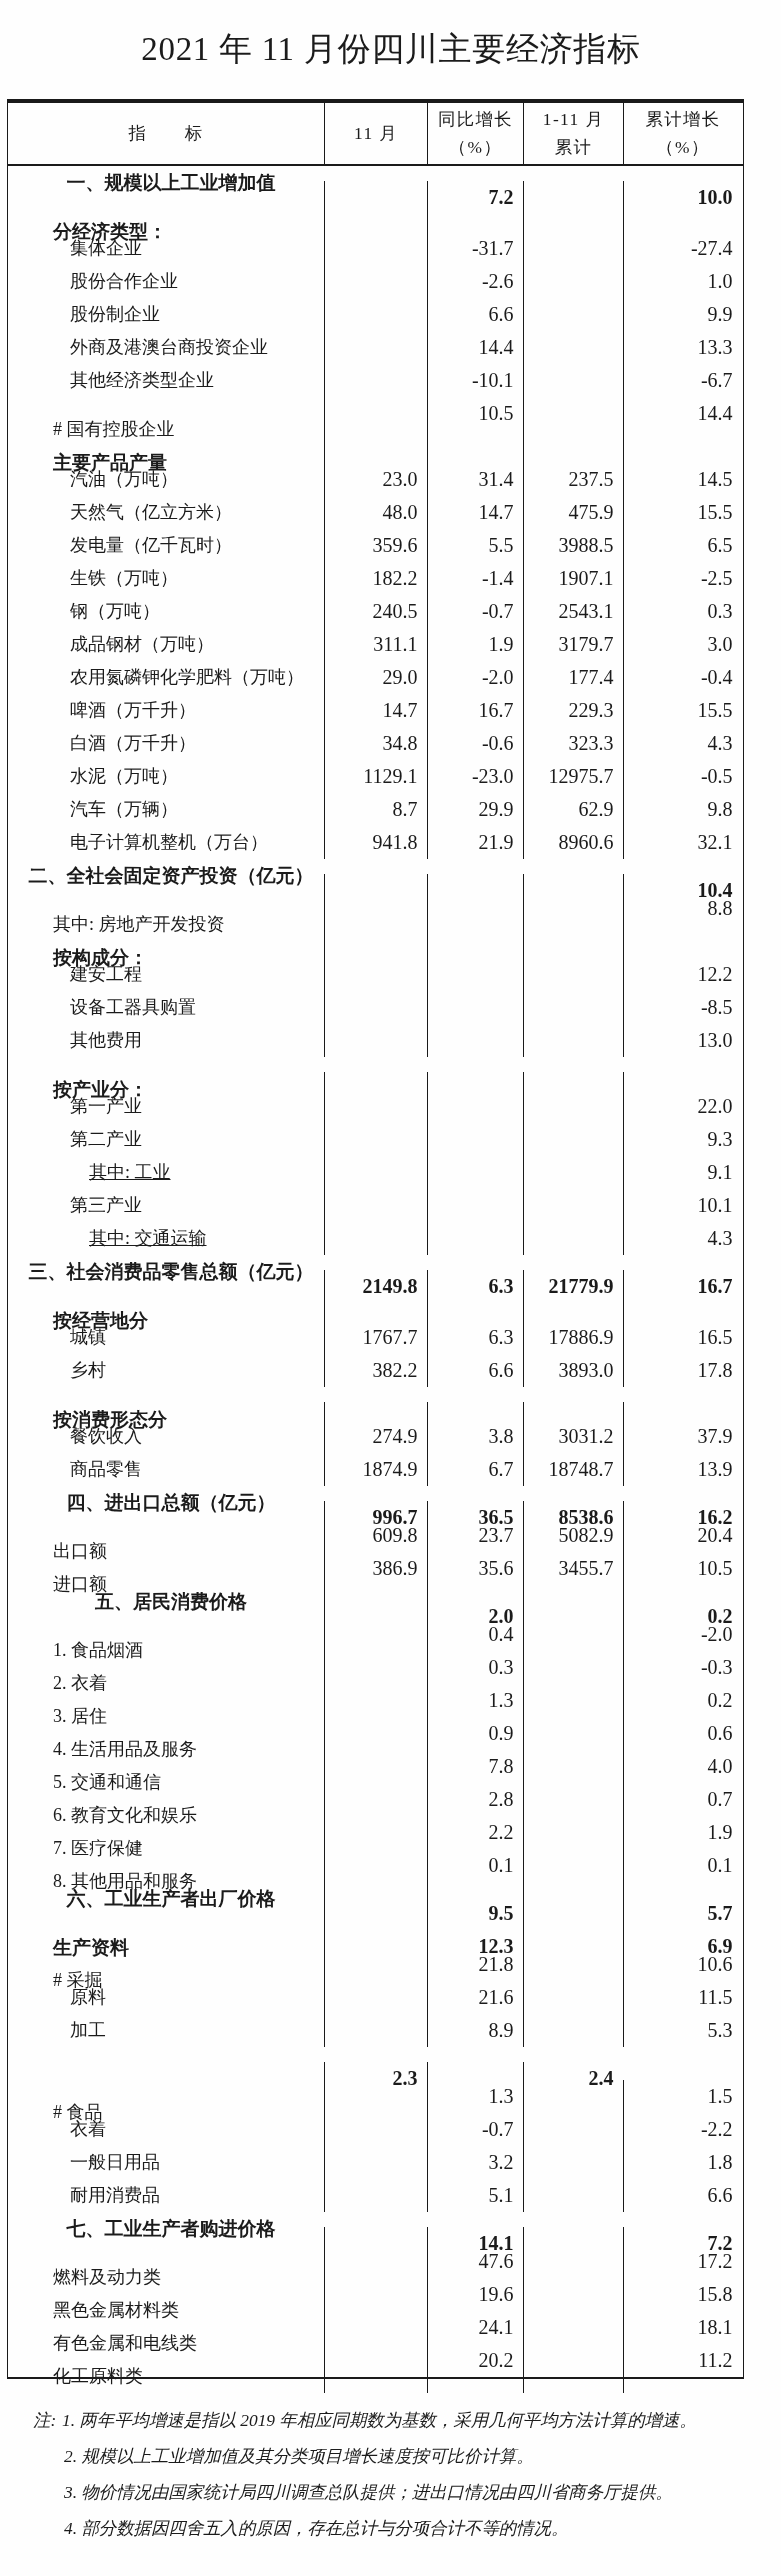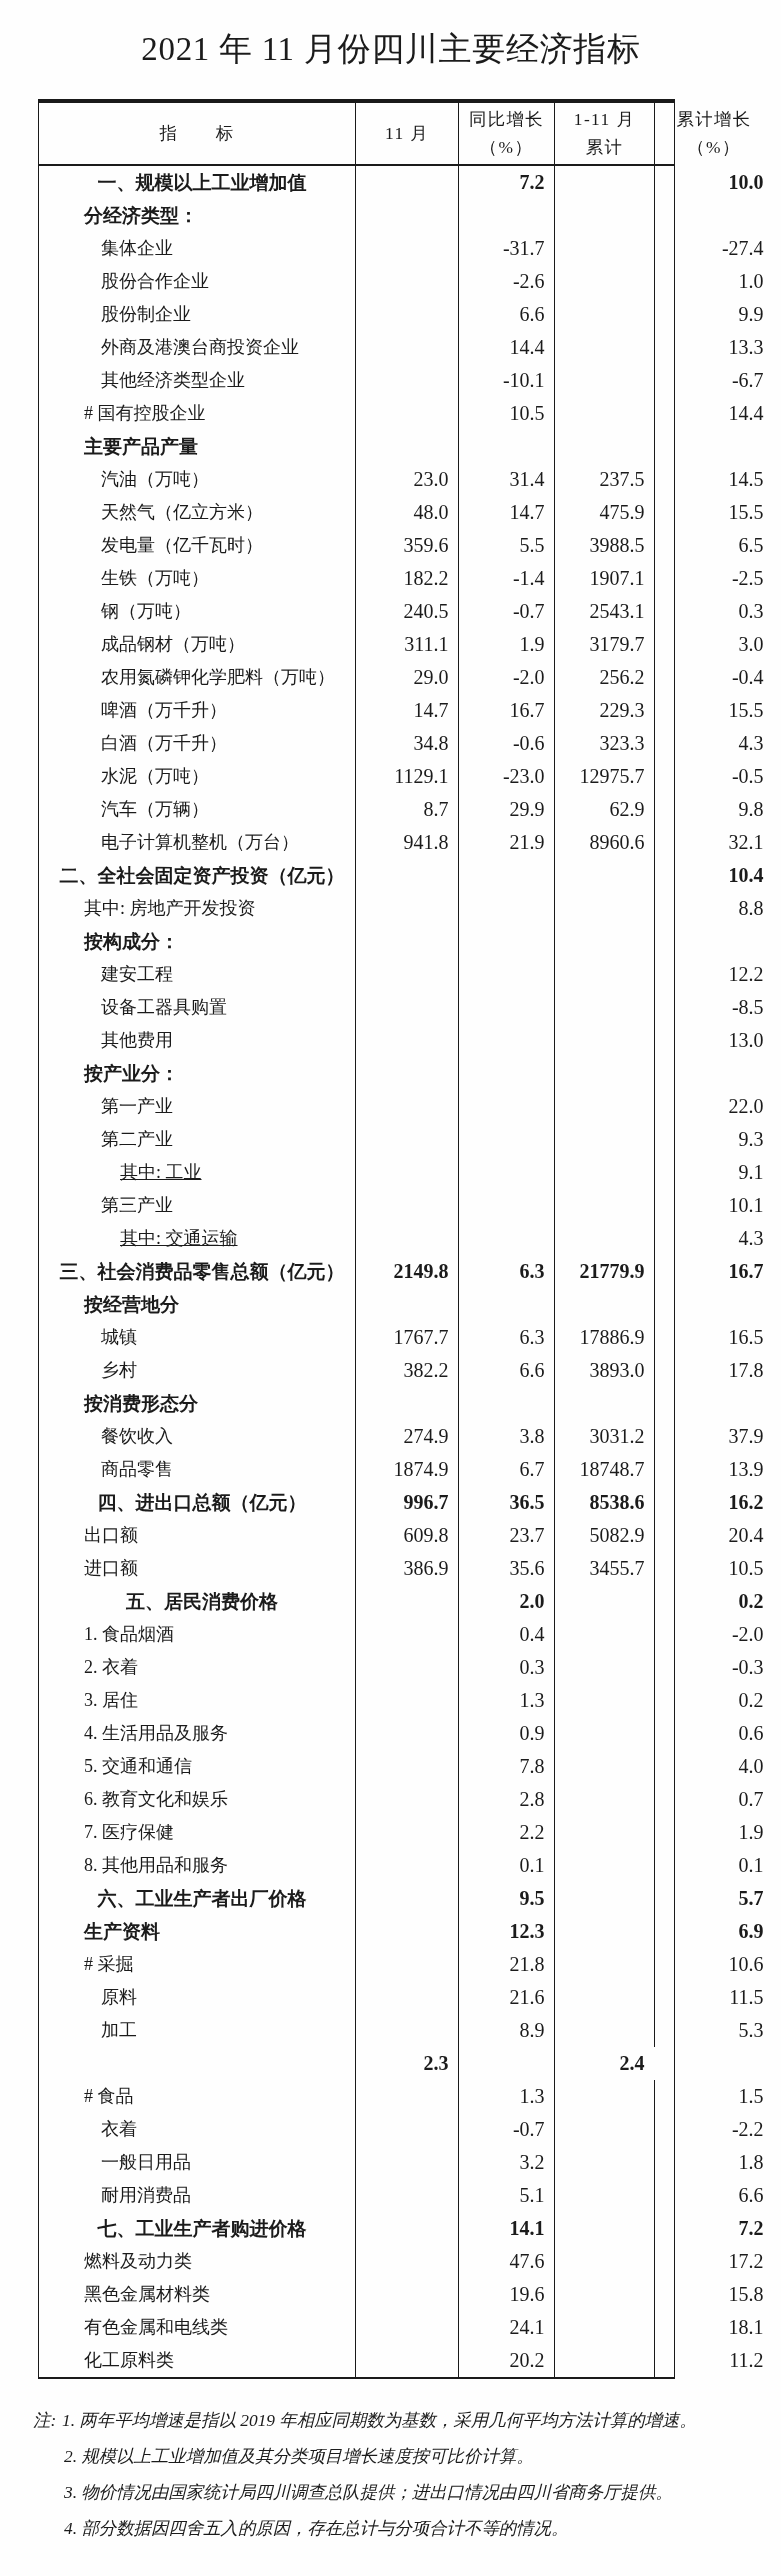--- a/index.html
+++ b/index.html
@@ -5,43 +5,43 @@
   html,body{margin:0;padding:0;background:#ffffff;}
   .page{
     position:relative;width:782px;height:2576px;background:#fefefe;
     font-family:"Liberation Serif","DejaVu Serif",serif;color:#1b1b1b;overflow:hidden;
   }
   .title{
     position:absolute;top:24.6px;left:0;right:0;text-align:center;
     font-size:33px;font-weight:normal;letter-spacing:0.7px;line-height:48px;white-space:nowrap;
   }
   .table{
-    position:absolute;top:99px;left:38px;width:637px;box-sizing:border-box;
+    position:absolute;top:99px;left:7px;width:737px;box-sizing:border-box;
     border-left:1.4px solid #1a1a1a;border-right:1.4px solid #1a1a1a;
     border-top:4.3px solid #1a1a1a;border-bottom:2.9px solid #1a1a1a;
     background:#fefefe;
   }
   .thead{
     display:grid;grid-template-columns:316px 103px 96px 100px 119px;
     height:61px;border-bottom:2.2px solid #1a1a1a;
   }
   .hc{
     display:flex;flex-direction:column;justify-content:center;align-items:center;
     font-size:17.4px;line-height:27.5px;letter-spacing:1.4px;white-space:nowrap;
   }
   .thead .hc + .hc{border-left:1.4px solid #1a1a1a;}
   .tr{display:grid;grid-template-columns:316px 103px 96px 100px 119px;height:33px;}
   .td{line-height:33px;white-space:nowrap;box-sizing:border-box;}
   .tr .td + .td{border-left:1.4px solid #1a1a1a;}
   .lbl{font-size:18px;}
   .num{font-size:20px;text-align:right;padding-right:9.4px;}
   .tr.bold .lbl{font-weight:bold;font-size:19px;}
-  .tr.bold .num{font-weight:bold;}
+  .tr.bold .num{font-weight:bold;margin-top:15px;}
   .i0{padding-left:10px;text-align:center;}
-  .i1{padding-left:45px;}
+  .i1{padding-left:45px;margin-top:16px;}
   .i2{padding-left:62px;}
   .i3{padding-left:81px;text-decoration:underline;}
   .notes{position:absolute;top:2402px;left:0;width:759px;font-style:italic;}
   .note{font-size:17.4px;line-height:36px;white-space:nowrap;}
   .note.first{margin-left:33px;}
   .note.rest{margin-left:64px;}
   .nlabel{margin-right:5.8px;}
 </style>
 </head>
 <body>
@@ -174,21 +174,21 @@
           <div class="td lbl i2">成品钢材（万吨）</div>
           <div class="td num">311.1</div>
           <div class="td num">1.9</div>
           <div class="td num">3179.7</div>
           <div class="td num">3.0</div>
         </div>
         <div class="tr">
           <div class="td lbl i2">农用氮磷钾化学肥料（万吨）</div>
           <div class="td num">29.0</div>
           <div class="td num">-2.0</div>
-          <div class="td num">256.2</div>
+          <div class="td num">177.4</div>
           <div class="td num">-0.4</div>
         </div>
         <div class="tr">
           <div class="td lbl i2">啤酒（万千升）</div>
           <div class="td num">14.7</div>
           <div class="td num">16.7</div>
           <div class="td num">229.3</div>
           <div class="td num">15.5</div>
         </div>
         <div class="tr">

